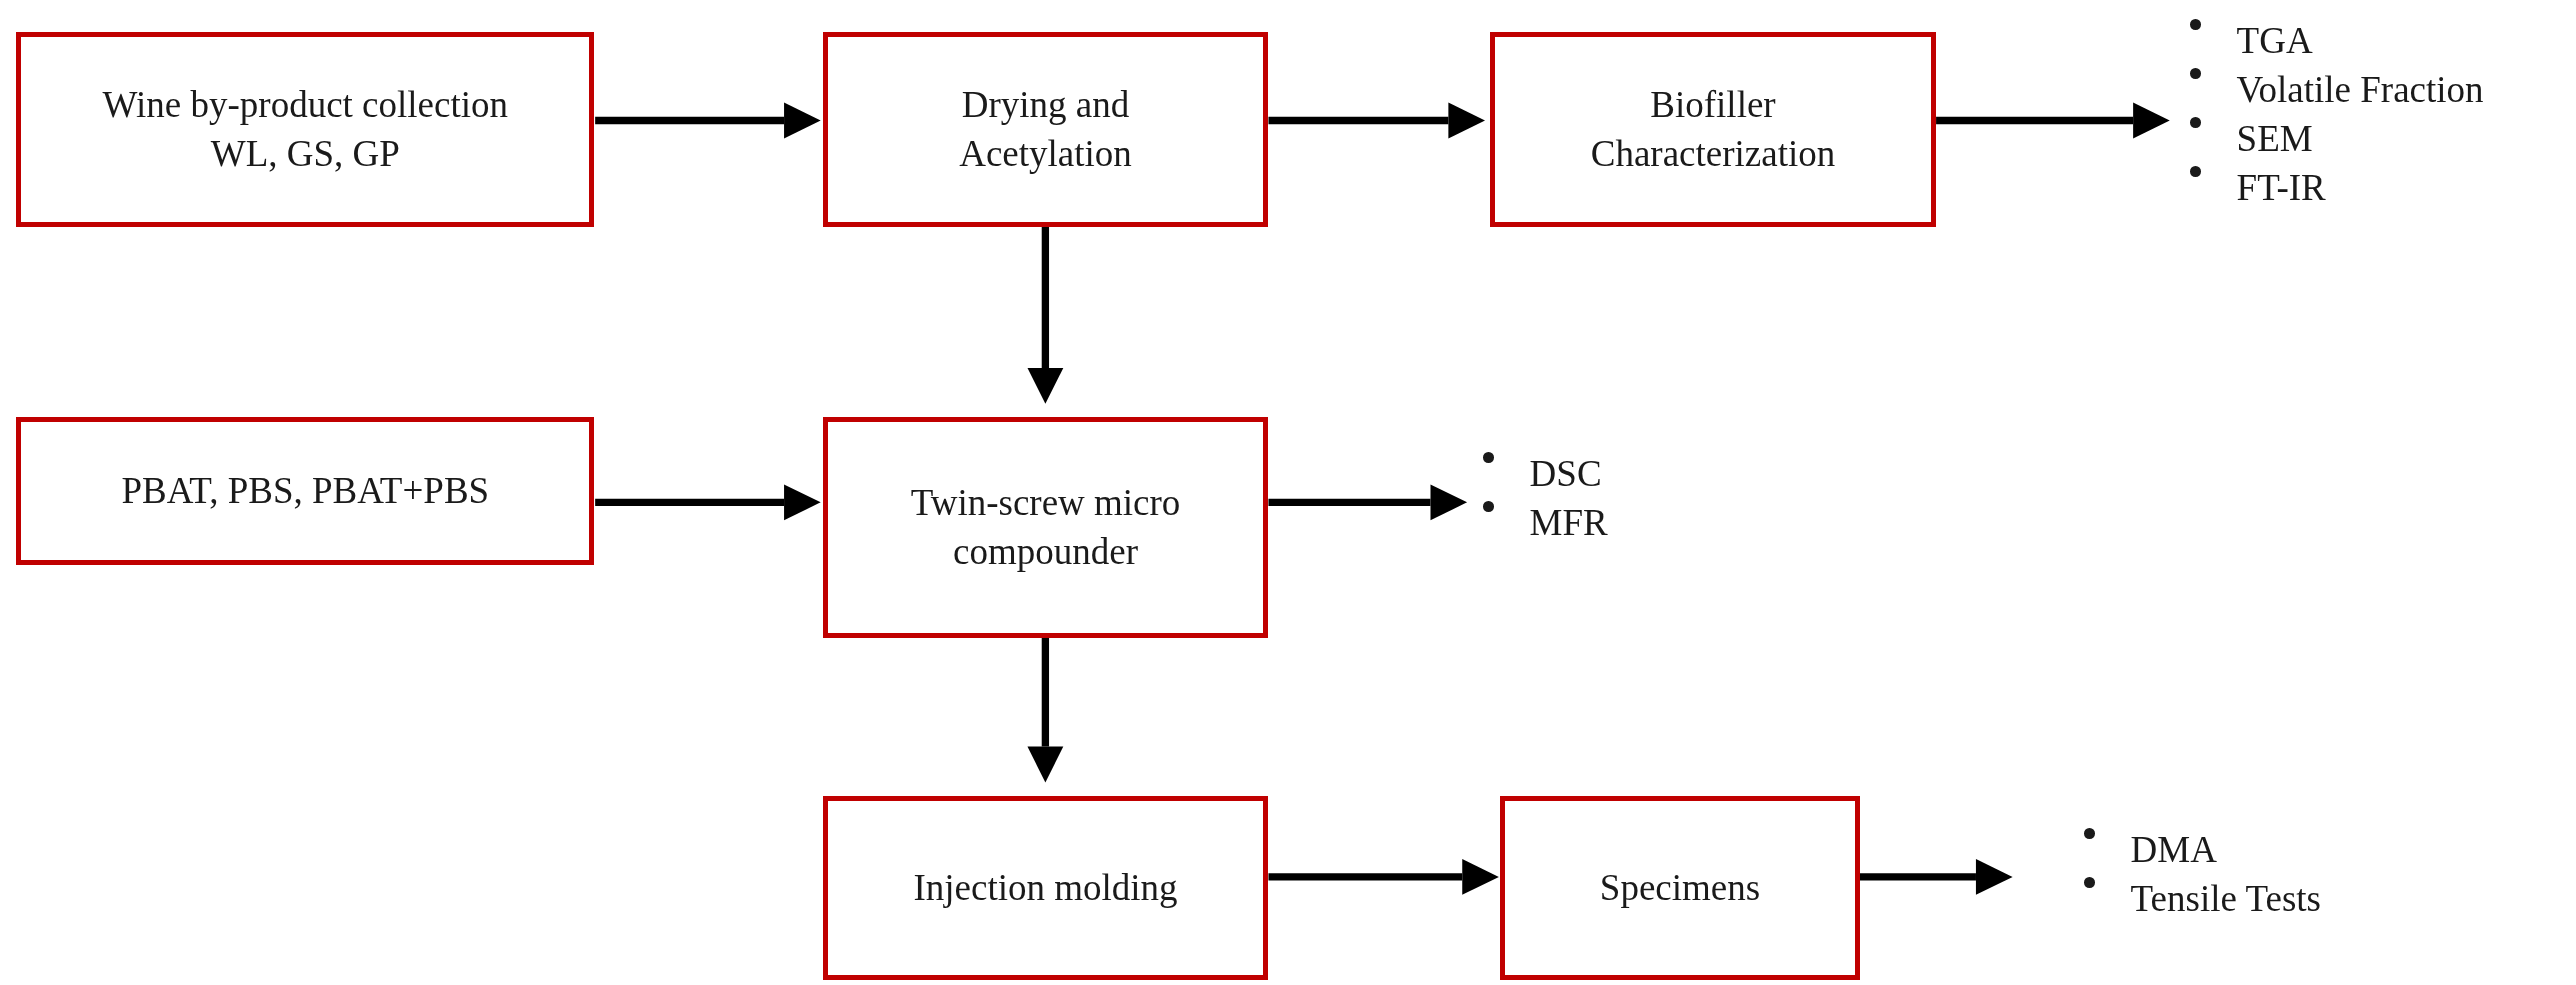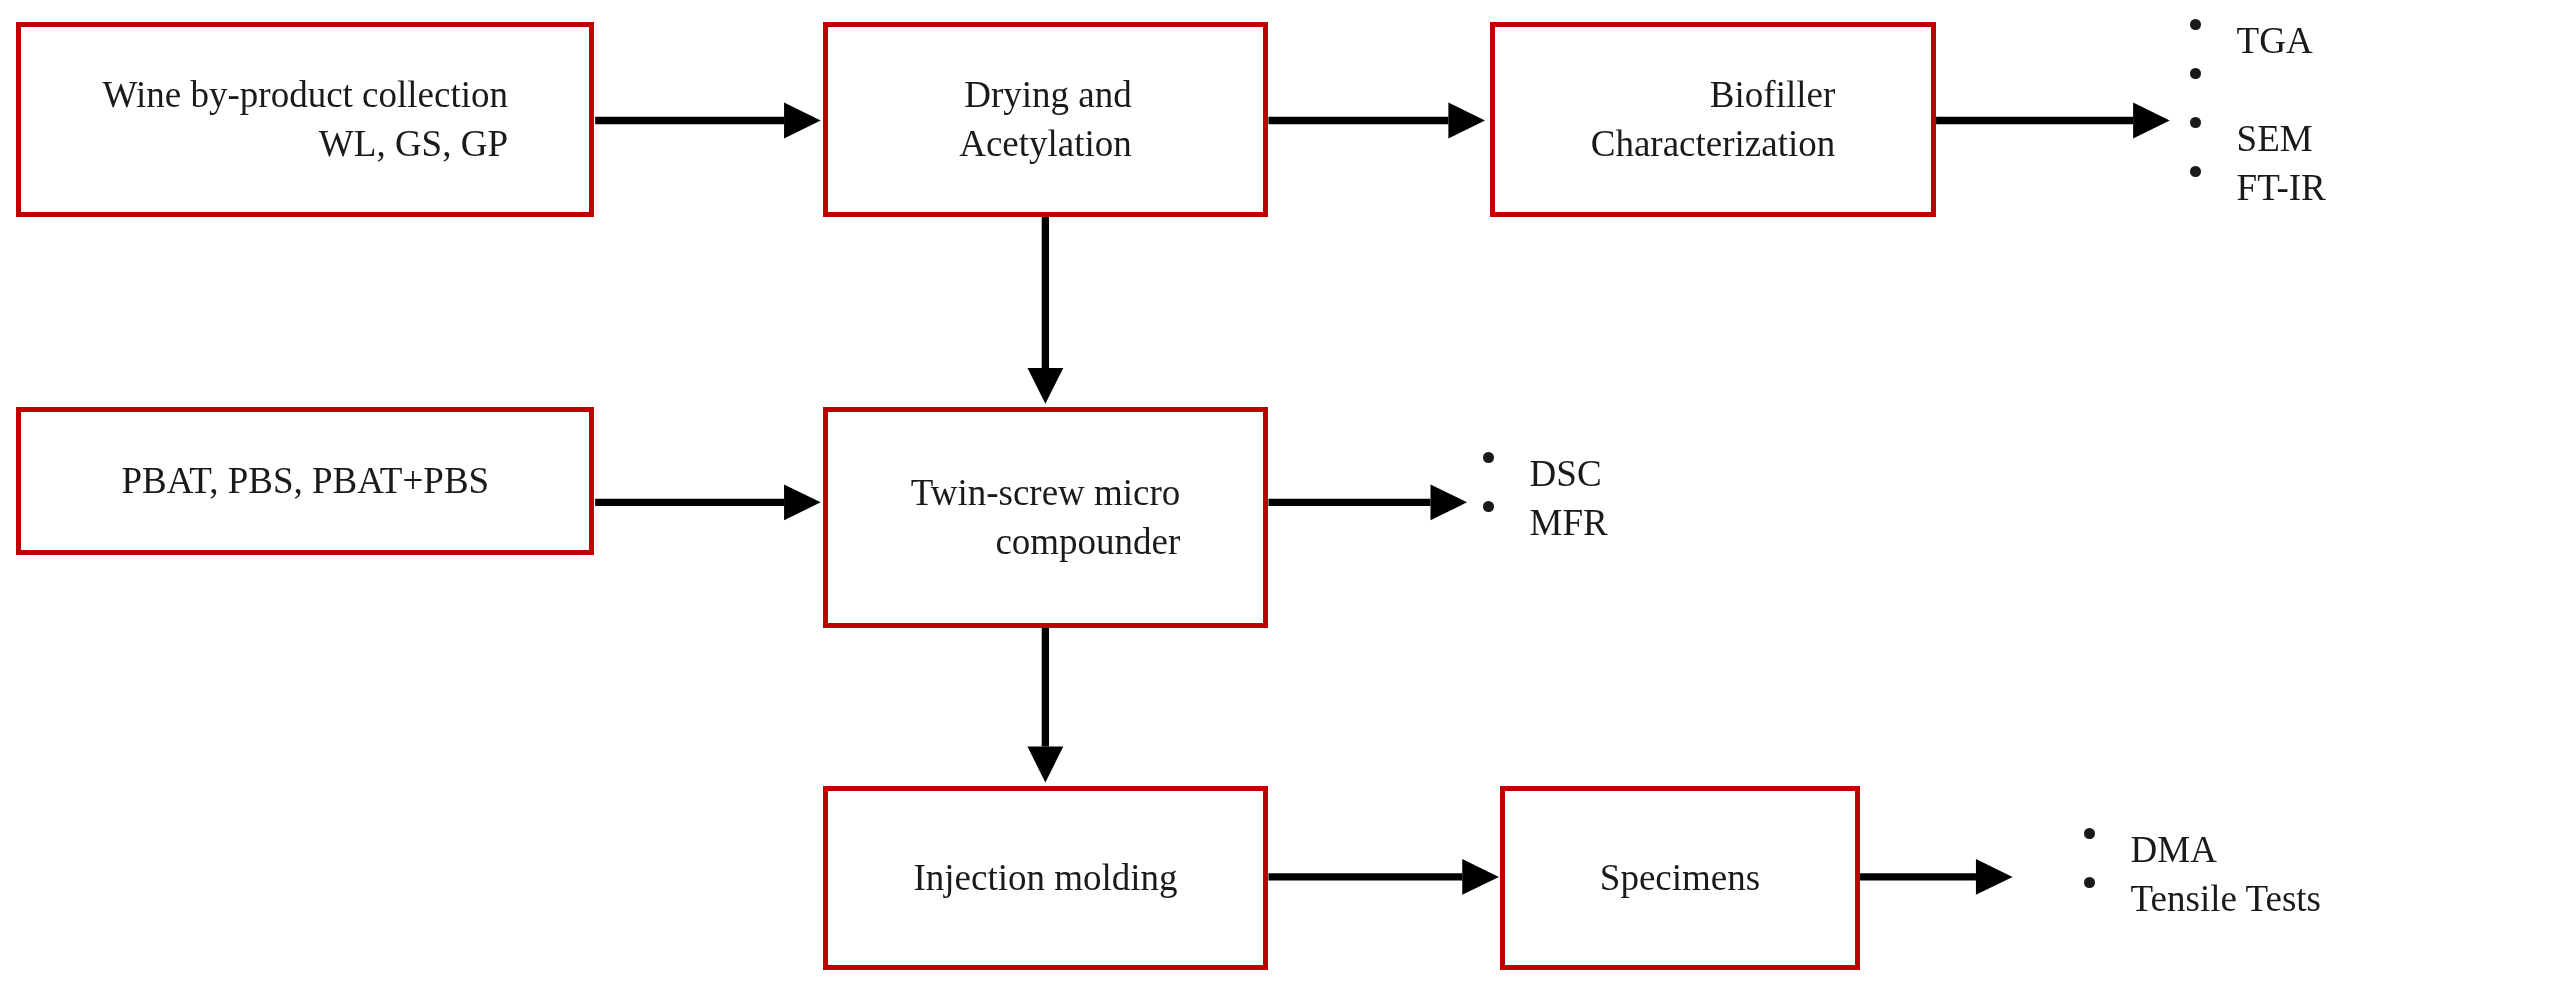--- a/index.html
+++ b/index.html
@@ -29,21 +29,22 @@
     height: 986px;
     color: var(--color-arrow);
   }
   .box {
     position: absolute;
     border: 5.7px solid var(--color-box-border);
     background: var(--color-background);
     display: flex;
     align-items: center;
     justify-content: center;
-    text-align: right;
+    text-align: center;
+    margin-top: 10px;
   }
   .box-text {
     font-size: 37px;
     line-height: 1.32;
     color: var(--color-text);
     white-space: nowrap;
   }
   
   .box-collection  { left: 16.3px;   top: 22px;  width: 578px; height: 195px; }
   .box-drying      { left: 823px; top: 22px;  width: 445px; height: 195px; }
@@ -169,20 +170,21 @@
     </div>
   </div>
 
   <ul class="test-list list-biofiller">
     <li>
       <span class="bullet"></span>
       <span>TGA</span>
     </li>
     <li>
       <span class="bullet"></span>
+      <span>Volatile Fraction</span>
     </li>
     <li>
       <span class="bullet"></span>
       <span>SEM</span>
     </li>
     <li>
       <span class="bullet"></span>
       <span>FT-IR</span>
     </li>
   </ul>

